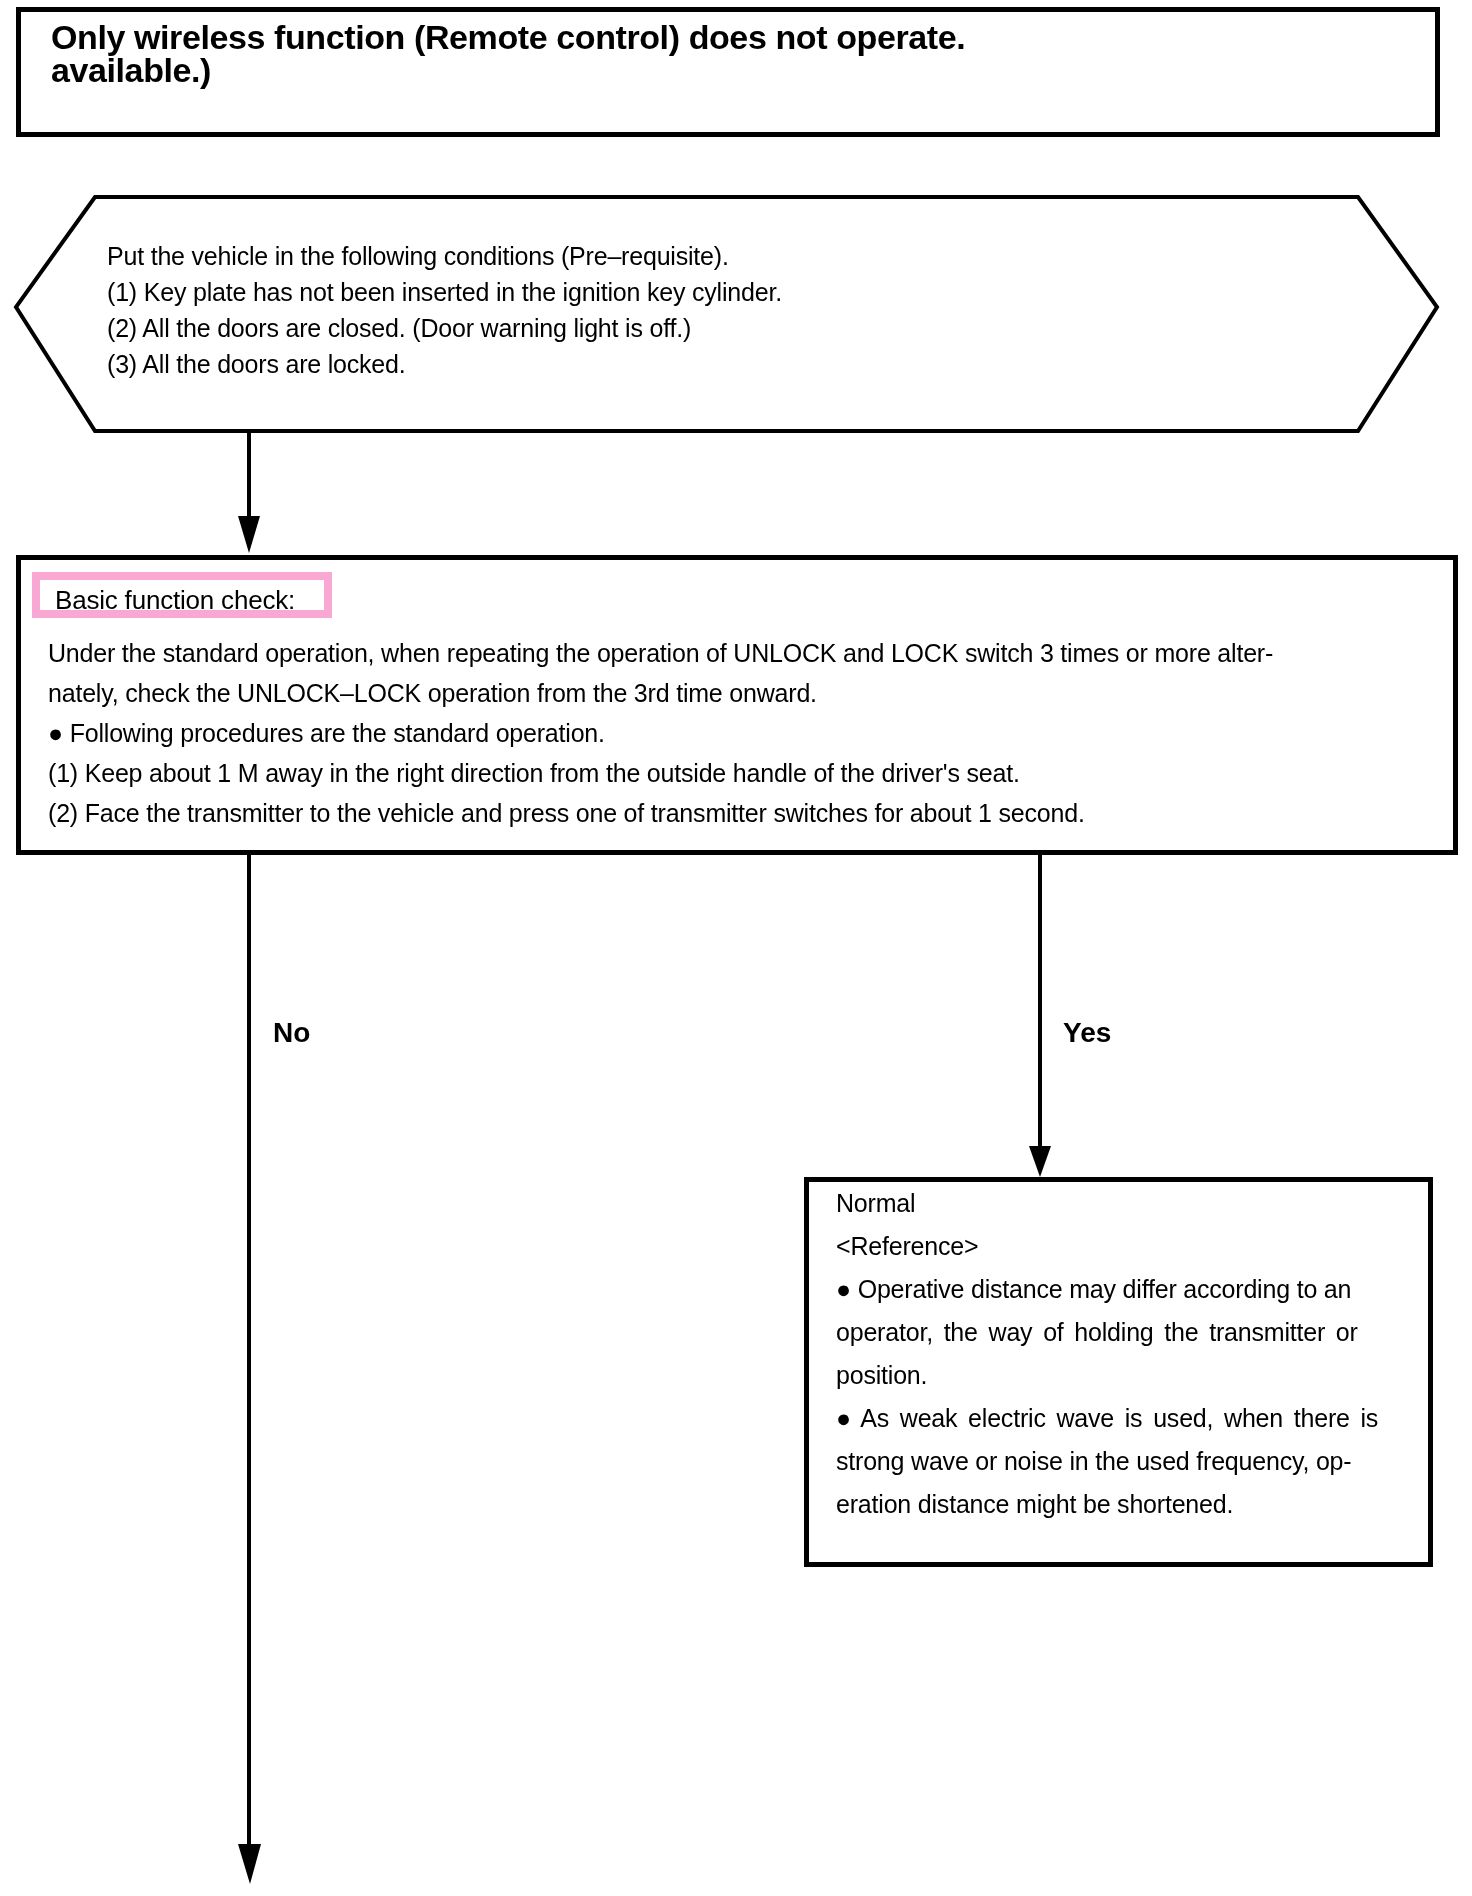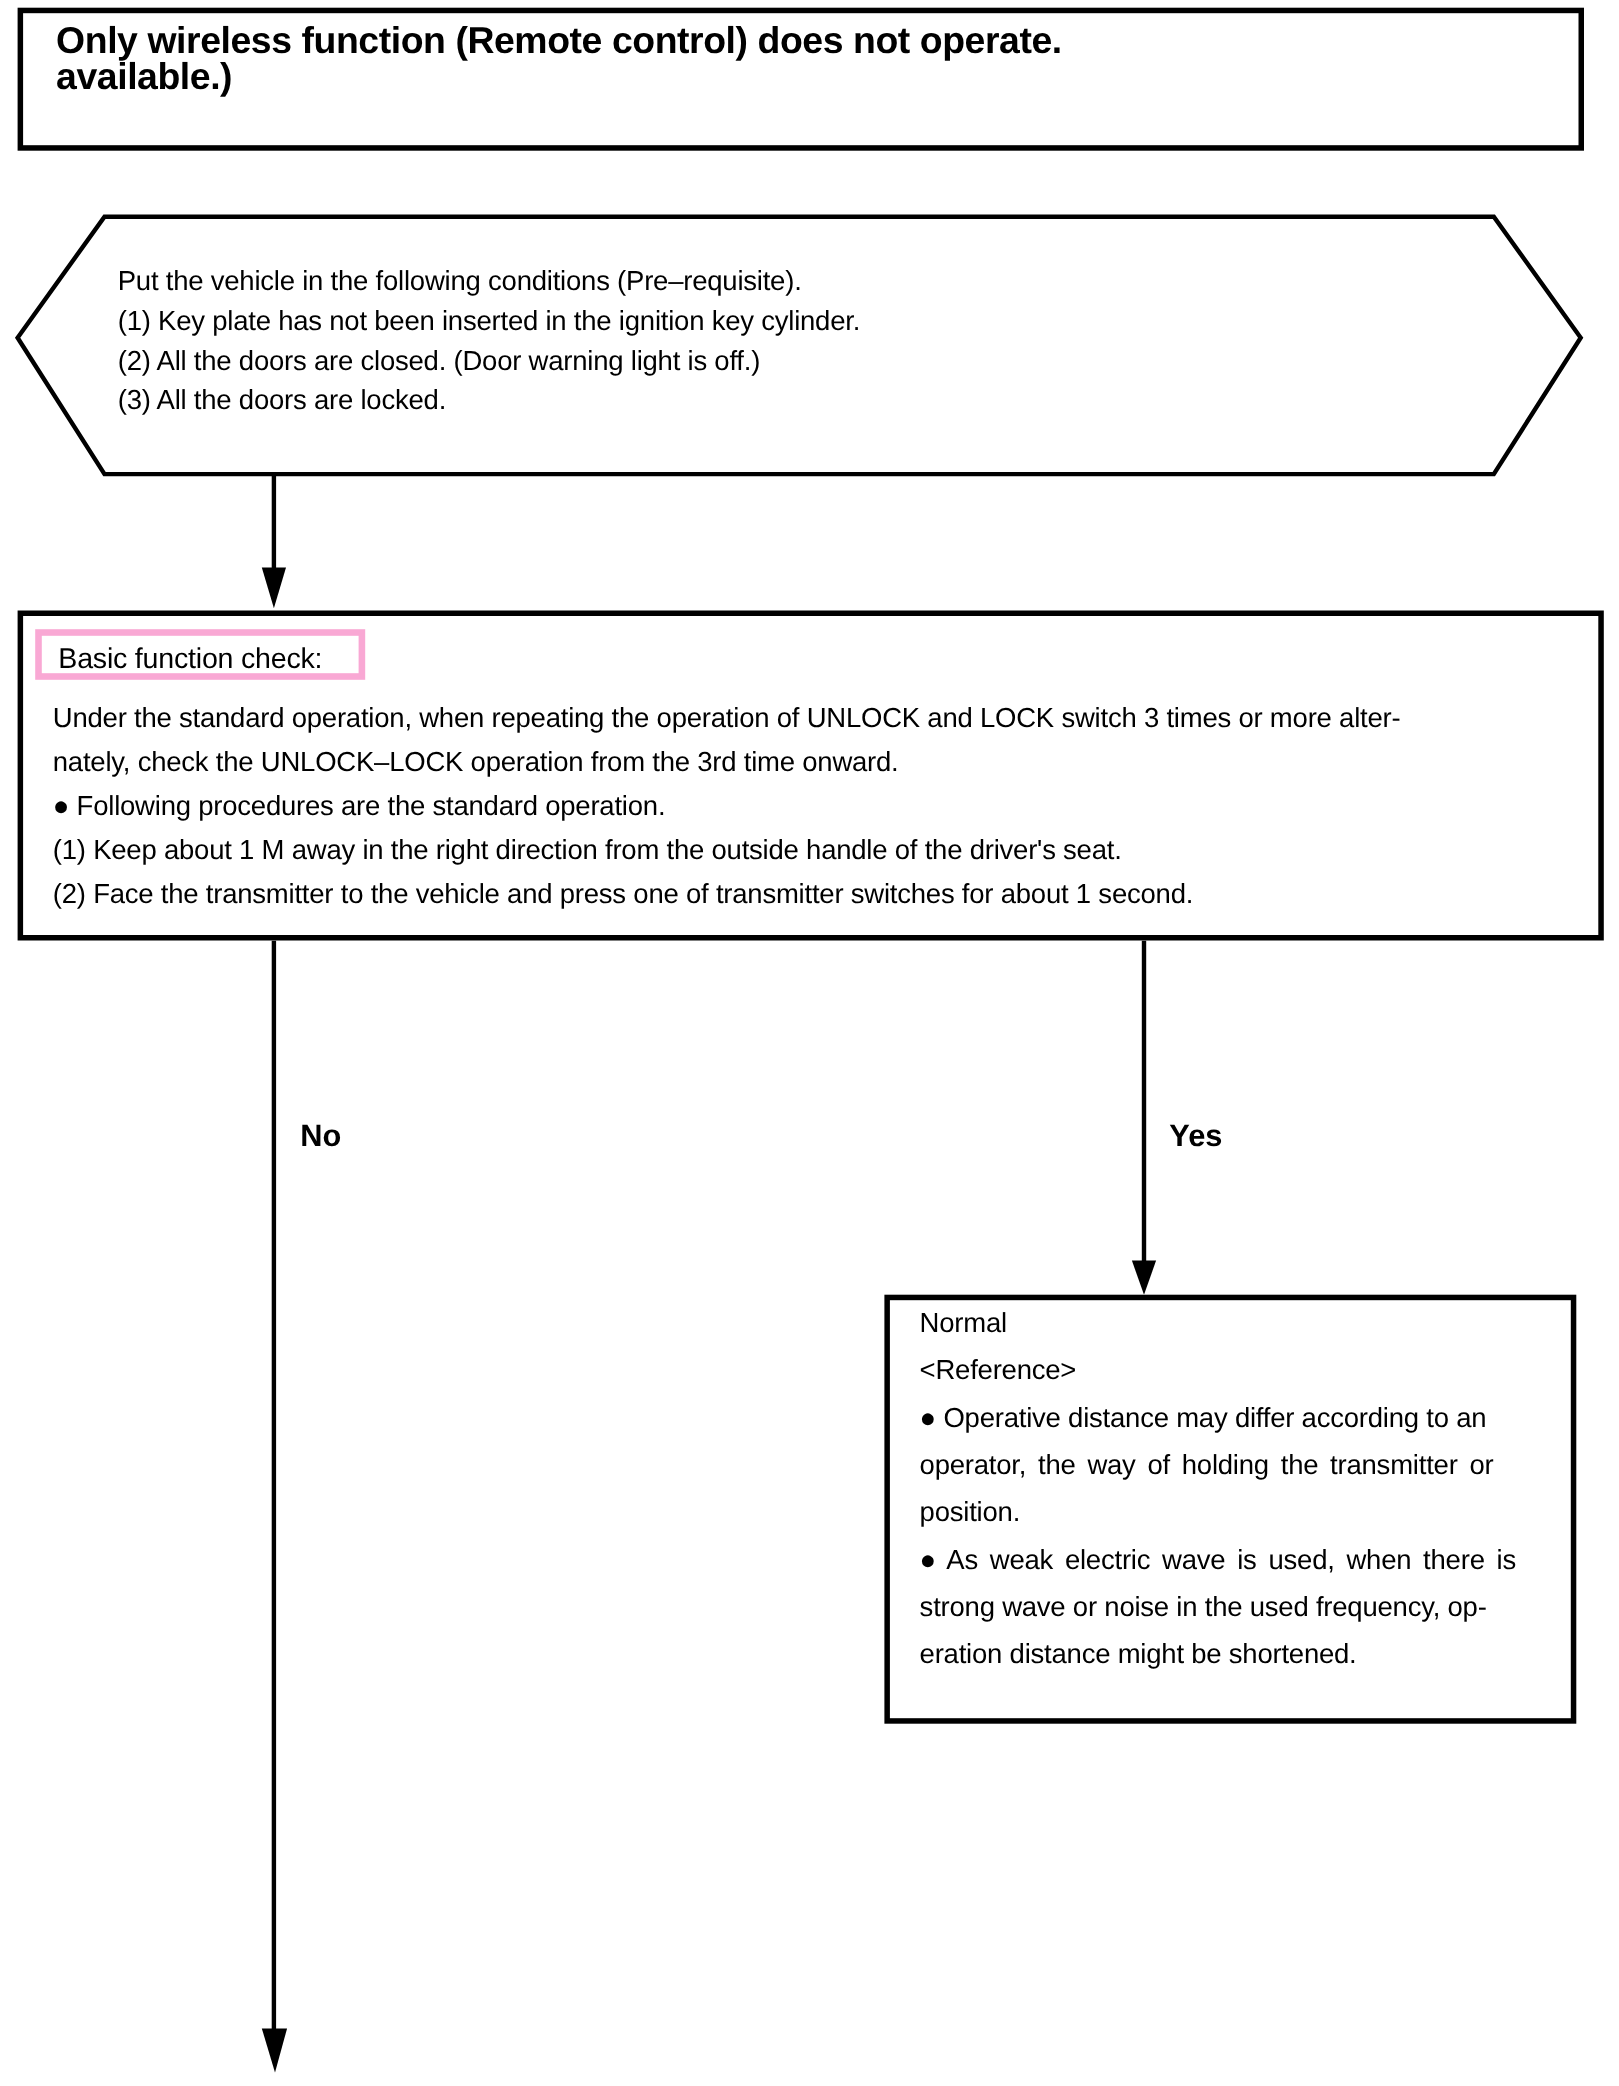--- a/index.html
+++ b/index.html
@@ -21,21 +21,21 @@
   .abs { position: absolute; }
 
   
   .flow-box {
     position: absolute;
     border: 5px solid #000000;
     background: #ffffff;
   }
   .inner-label-box {
     position: absolute;
-    border: 6px solid #f9a8d4;
+    border: 8px solid #f9a8d4;
     background: #ffffff;
   }
 
   
   .line {
     white-space: nowrap;
     color: #000000;
   }
   .bold-text .line {
     font-weight: 700;

